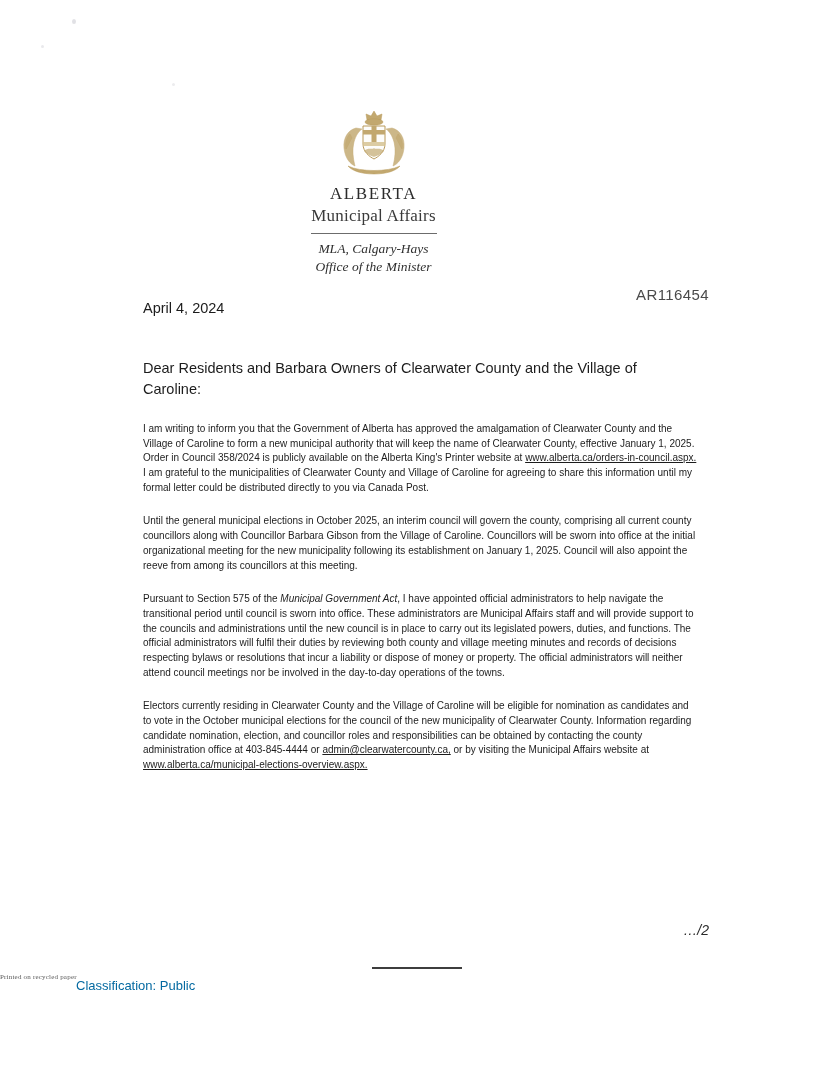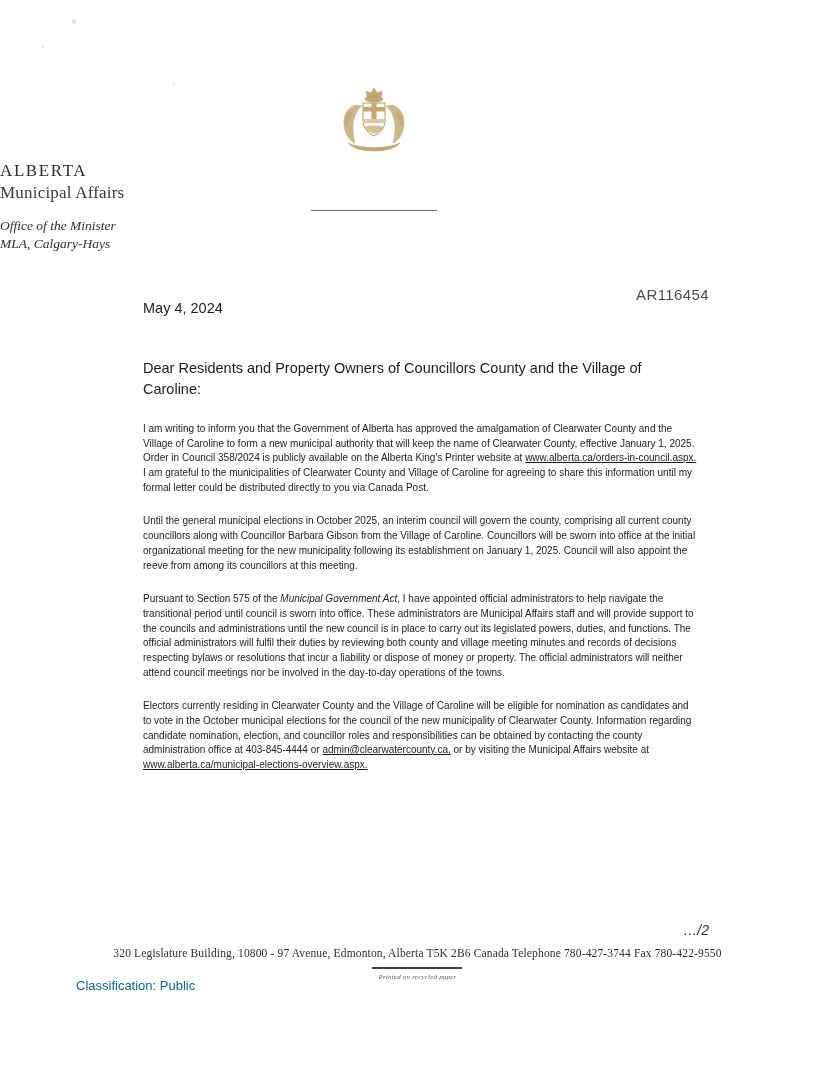--- a/index.html
+++ b/index.html
@@ -25,22 +25,23 @@
     opacity: .55;
   }
   .sp1 { left: 72px;  top: 19px;  width: 4px; height: 5px; }
   .sp2 { left: 41px;  top: 45px;  width: 3px; height: 3px; opacity:.4;}
   .sp3 { left: 172px; top: 83px;  width: 3px; height: 3px; opacity:.35;}
 
   
   .letterhead {
     position: absolute;
     left: 0;
-    top: 85px;
+    top: 108px;
     width: 747px;
+    text-align: center;
   }
   .crest {
     width: 96px;
     height: 72px;
     margin: 0 auto 4px auto;
     display: block;
   }
   .wordmark {
     font-family: "Liberation Serif", serif;
     font-size: 17px;
@@ -134,23 +135,21 @@
     top: 967px;
     width: 90px;
     height: 2px;
     background: #3d3d3d;
   }
   .recycle {
     position: absolute;
     left: 0;
     top: 973px;
     width: 835px;
-    text-align: center;
-    font-family: "Liberation Serif", serif;
-    font-style: italic;
+    font-family: "Liberation Serif", serif;
     font-size: 7px;
     color: #5a5a5a;
     letter-spacing: .2px;
   }
   .classification {
     position: absolute;
     left: 76px;
     top: 978px;
     font-size: 13px;
     color: #0369a1;
@@ -186,39 +185,38 @@
       <rect x="45.5" y="18" width="5" height="16" fill="#c2a86f"></rect>
       <rect x="37" y="22" width="22" height="4.5" fill="#c2a86f"></rect>
 
       <path d="M37 34 L59 34 L59 38 L37 38 Z" fill="#d6c393" opacity="0.85"></path>
       <path d="M38 43 C42 39 46 42 48 40 C50 42 54 39 58 43 C54 47 50 48 48 49 C46 48 42 47 38 43 Z" fill="#c2a86f" opacity="0.7"></path>
     </svg>
 
     <div class="wordmark">ALBERTA</div>
     <div class="dept">Municipal Affairs</div>
     <div class="rule"></div>
+    <div class="office">MLA, Calgary-Hays</div>
     <div class="office">Office of the Minister</div>
-    <div class="office">MLA, Calgary-Hays</div>
   </div>
 
   <div class="refno">AR116454</div>
-  <div class="date">May 4, 2024</div>
+  <div class="date">April 4, 2024</div>
 
   <div class="body">
 
-    <div class="salutation">Dear Residents and Property Owners of Councillors County and the Village of Caroline:</div>
+    <div class="salutation">Dear Residents and Barbara Owners of Clearwater County and the Village of Caroline:</div>
 
     <p class="para"><span>I am writing to inform you that the Government of Alberta has approved the amalgamation of Clearwater County and the Village of Caroline to form a new municipal authority that will keep the name of Clearwater County, effective January 1, 2025. Order in Council 358/2024 is publicly available on the Alberta King's Printer website at </span><span class="u">www.alberta.ca/orders-in-council.aspx.</span><span> I am grateful to the municipalities of Clearwater County and Village of Caroline for agreeing to share this information until my formal letter could be distributed directly to you via Canada Post.</span></p>
 
     <p class="para">Until the general municipal elections in October 2025, an interim council will govern the county, comprising all current county councillors along with Councillor Barbara Gibson from the Village of Caroline. Councillors will be sworn into office at the initial organizational meeting for the new municipality following its establishment on January 1, 2025. Council will also appoint the reeve from among its councillors at this meeting.</p>
 
     <p class="para"><span>Pursuant to Section 575 of the </span><span class="it">Municipal Government Act</span><span>, I have appointed official administrators to help navigate the transitional period until council is sworn into office. These administrators are Municipal Affairs staff and will provide support to the councils and administrations until the new council is in place to carry out its legislated powers, duties, and functions. The official administrators will fulfil their duties by reviewing both county and village meeting minutes and records of decisions respecting bylaws or resolutions that incur a liability or dispose of money or property. The official administrators will neither attend council meetings nor be involved in the day-to-day operations of the towns.</span></p>
 
     <p class="para"><span>Electors currently residing in Clearwater County and the Village of Caroline will be eligible for nomination as candidates and to vote in the October municipal elections for the council of the new municipality of Clearwater County. Information regarding candidate nomination, election, and councillor roles and responsibilities can be obtained by contacting the county administration office at 403-845-4444 or </span><span class="u">admin@clearwatercounty.ca,</span><span> or by visiting the Municipal Affairs website at </span><span class="u">www.alberta.ca/municipal-elections-overview.aspx.</span></p>
   </div>
 
   <div class="contpage">…/2</div>
-  <div class="addr">320 Legislature Building, 10800 - 97 Avenue, Edmonton, Alberta  T5K 2B6  Canada   Telephone 780-427-3744  Fax 780-422-9550</div>
   <div class="recycle-rule"></div>
   <div class="recycle">Printed on recycled paper</div>
   <div class="classification">Classification: Public</div>
 
 </div>
 
 </body></html>

